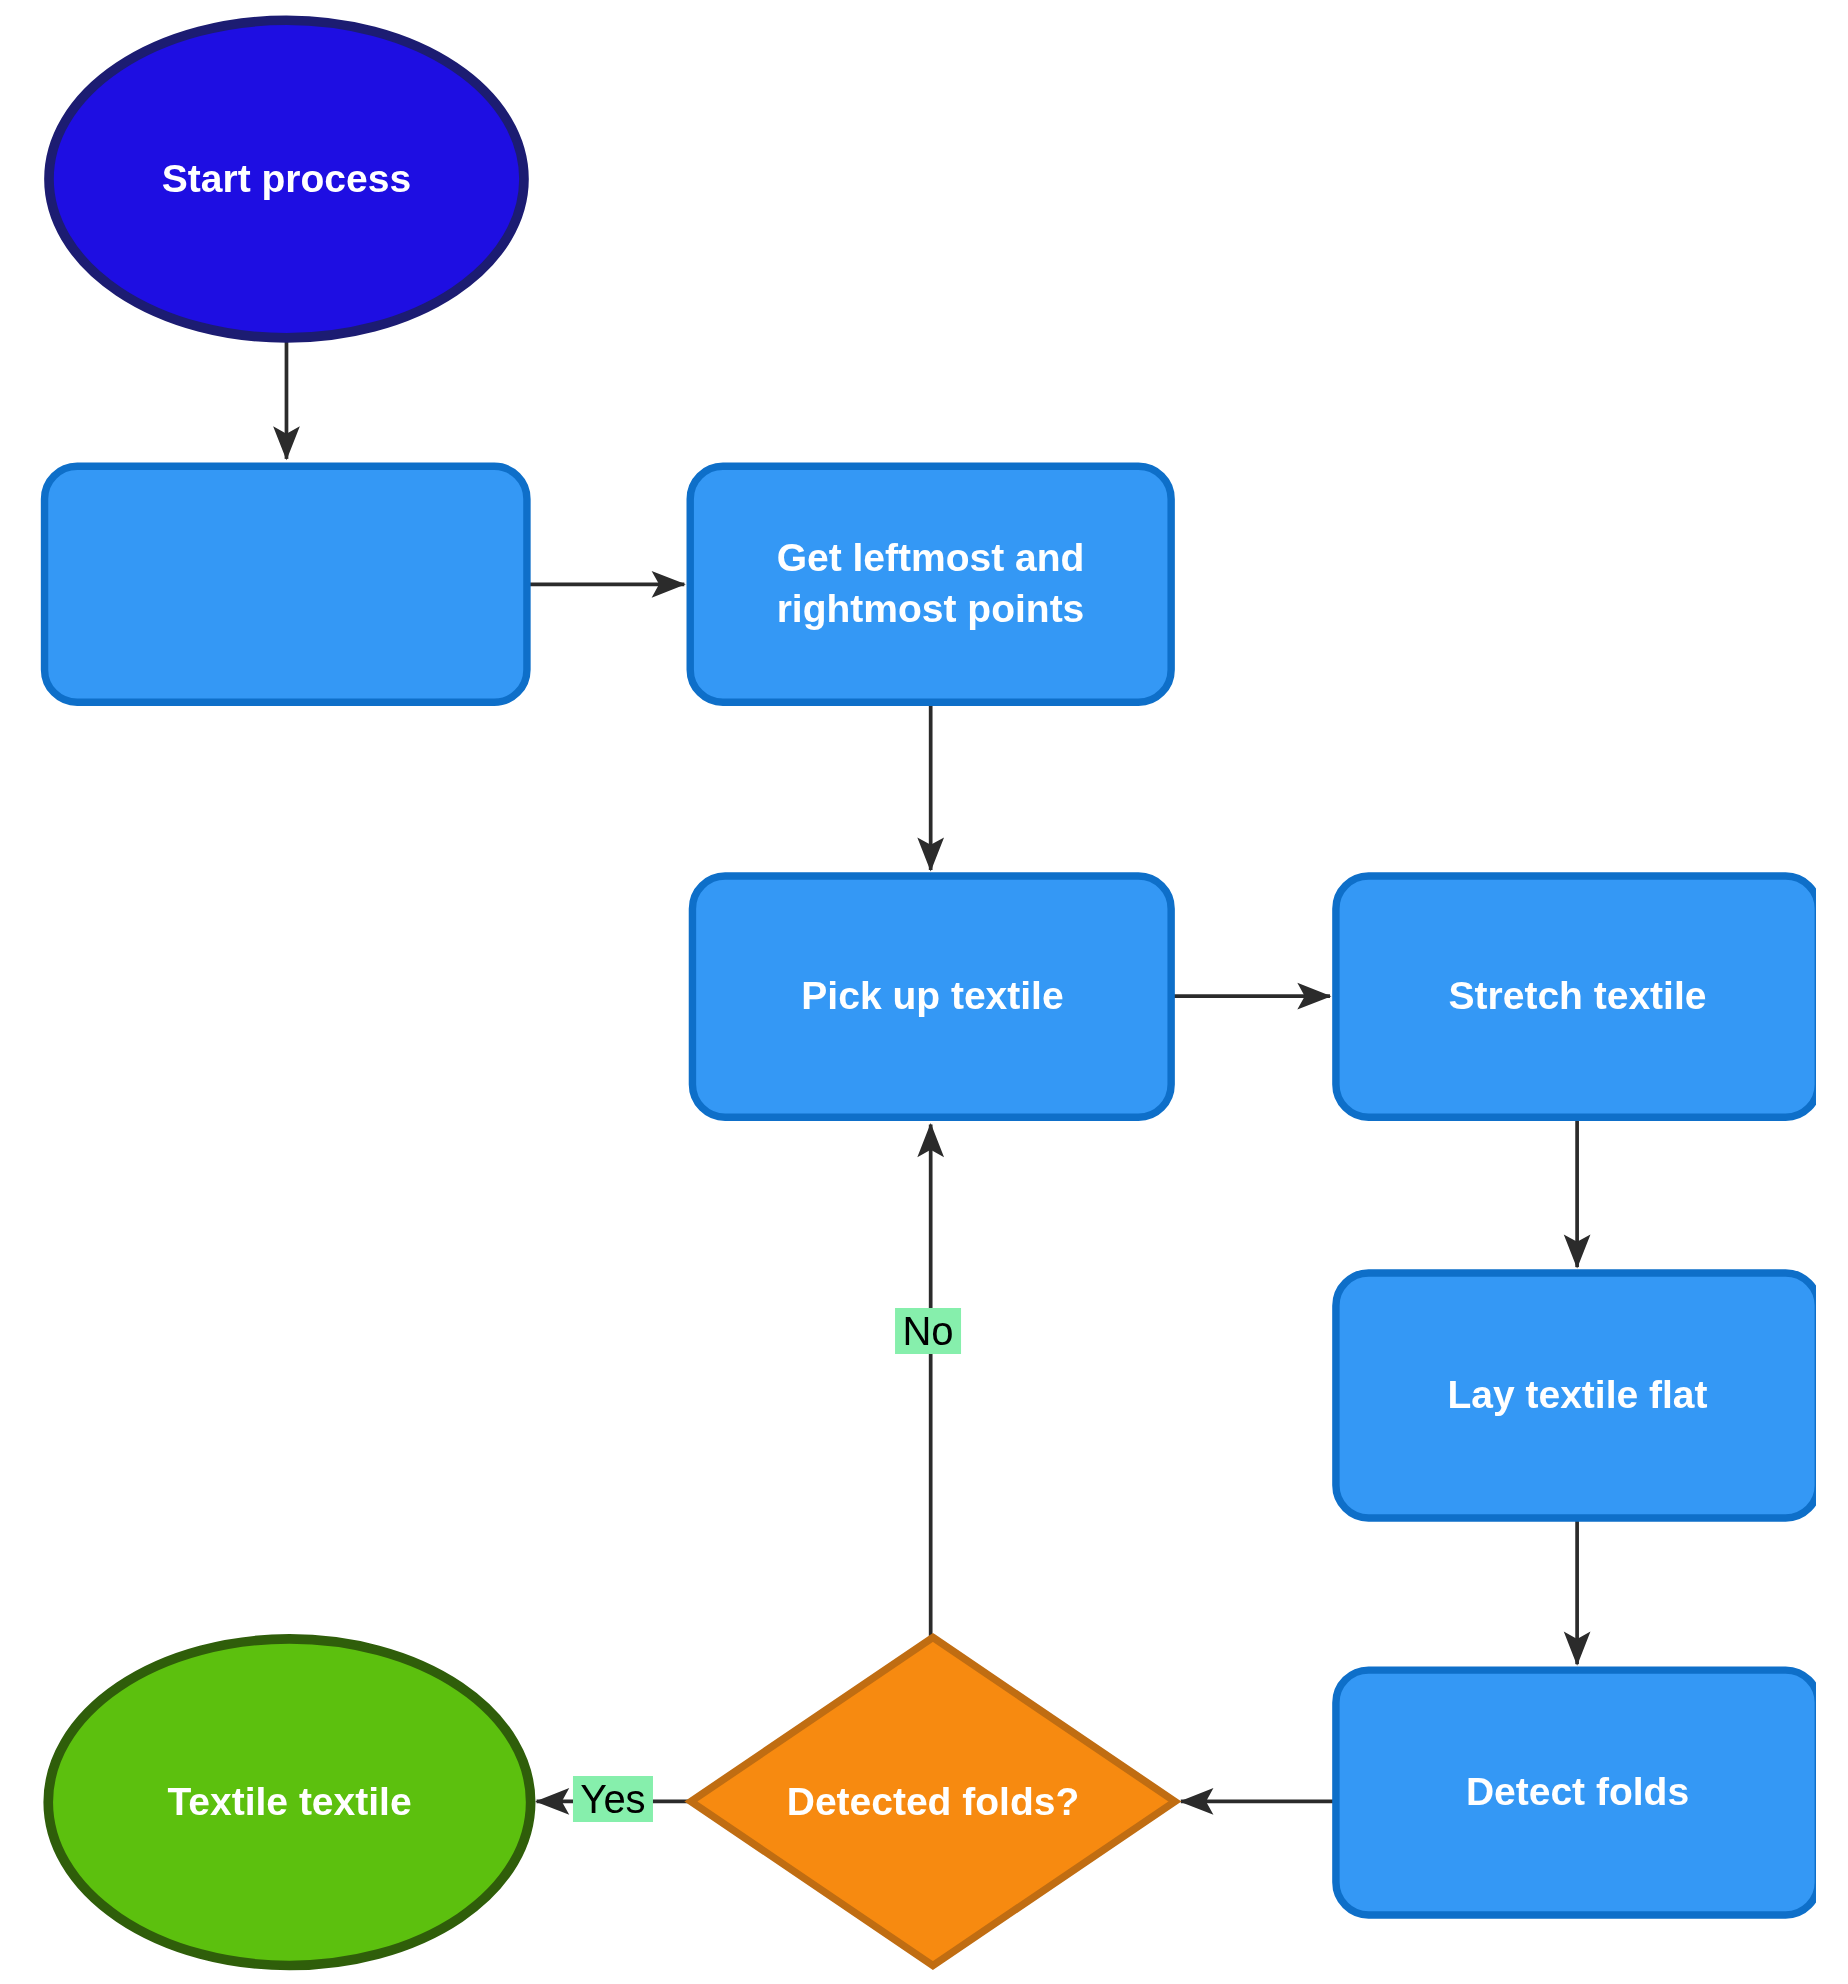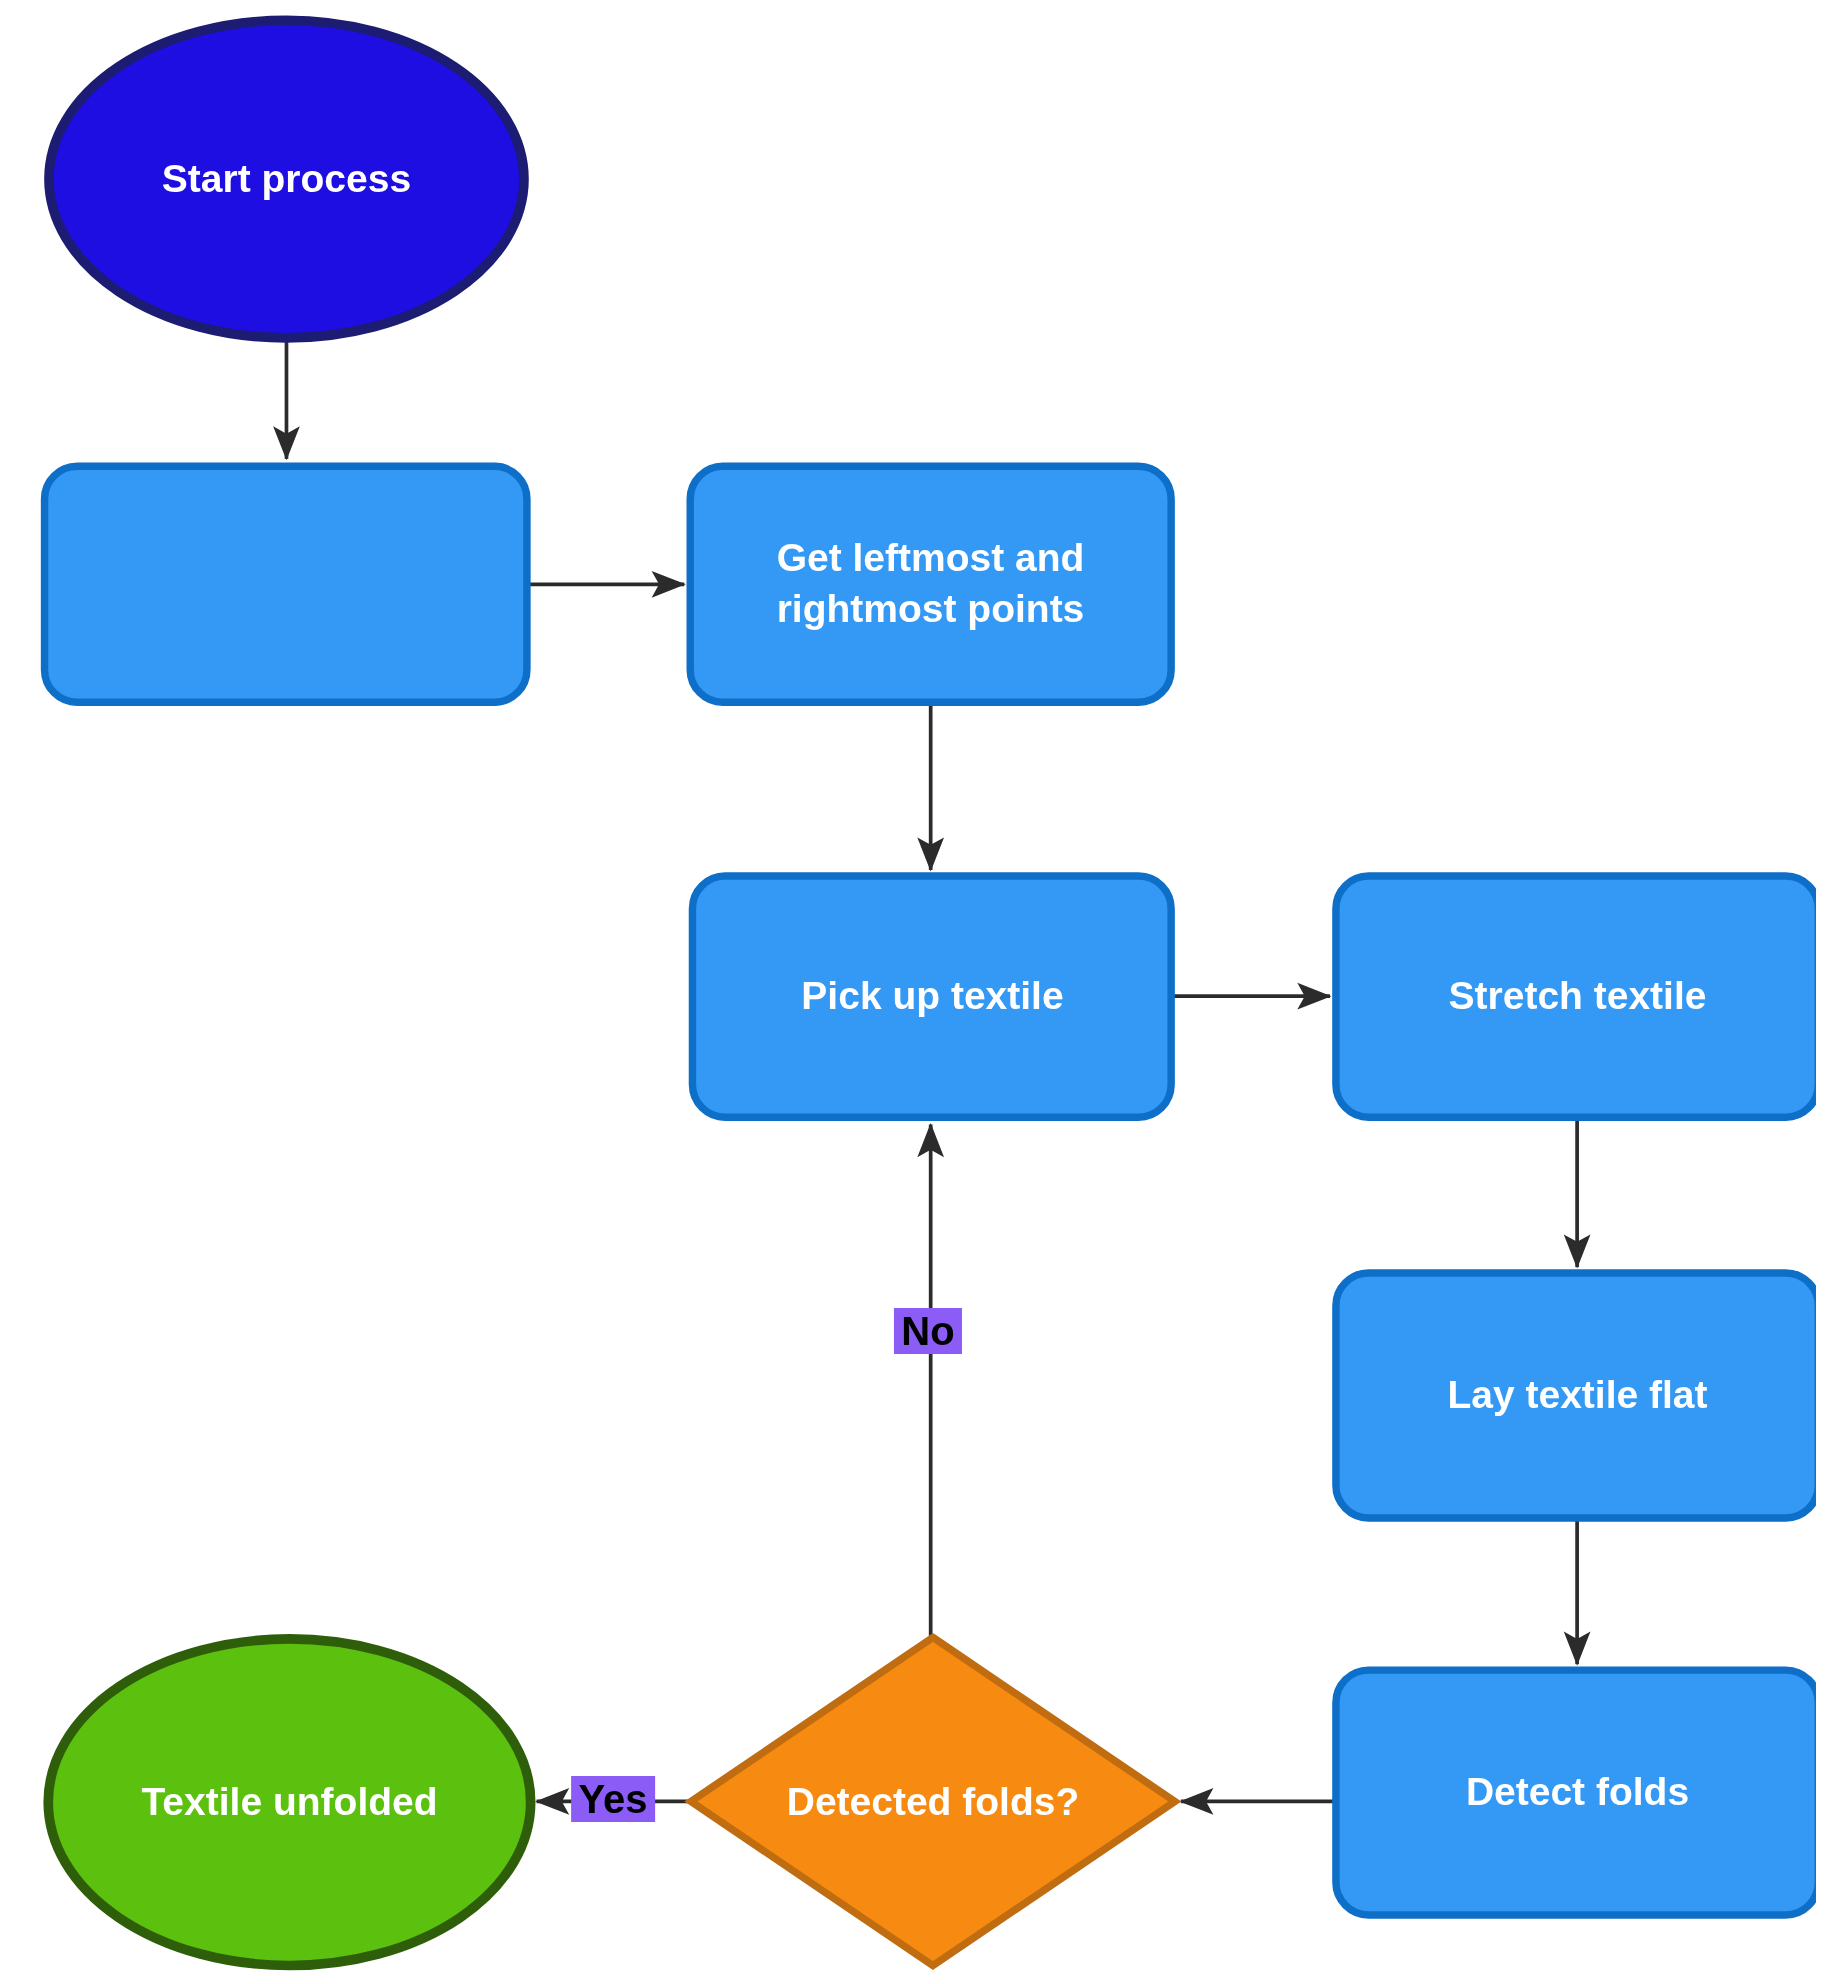--- a/index.html
+++ b/index.html
@@ -57,24 +57,24 @@
     color: var(--node-text, #ffffff);
     font-weight: 700;
     font-size: 39px;
     line-height: 1.3;
     box-sizing: border-box;
     pointer-events: none;
   }
   .edge-label {
     position: absolute;
     transform: translate(-50%, -50%);
-    background: #8b5cf6;
+    background: #86efac;
     color: var(--edge-label-text, #000000);
     font-size: 40px;
-    font-weight: 700;
+    font-weight: 400;
     line-height: 1;
     padding: 3px 7.4px;
     white-space: nowrap;
   }
 </style>
 </head>
 <body style="background: rgb(255, 255, 255);">
 
 <div class="canvas">
 
@@ -114,20 +114,20 @@
   <div class="node-label" style="left:693px; top:876px; width:479px; height:241px; padding:0 22px;text-align:right;">Pick up textile</div>
 
   <div class="node-label" style="left:1336px; top:876px; width:483px; height:241px; padding:0 22px;text-align:center;">Stretch textile</div>
 
   <div class="node-label" style="left:1336px; top:1273px; width:483px; height:245px; padding:0 22px;">Lay textile flat</div>
 
   <div class="node-label" style="left:1336px; top:1670px; width:483px; height:245px; padding:0 22px;">Detect folds</div>
 
   <div class="node-label" style="left:691px; top:1638px; width:484px; height:328px;">Detected folds?</div>
 
-  <div class="node-label" style="left:48px; top:1639px; width:483px; height:327px; padding:0 30px;">Textile unfolded</div>
+  <div class="node-label" style="left:48px; top:1639px; width:483px; height:327px; padding:0 30px;">Textile textile</div>
 
   <span class="edge-label" style="left:613px; top:1799px;">Yes</span>
 
   <span class="edge-label" style="left:928px; top:1331px;">No</span>
 
 </div>
 
 
 </body></html>

